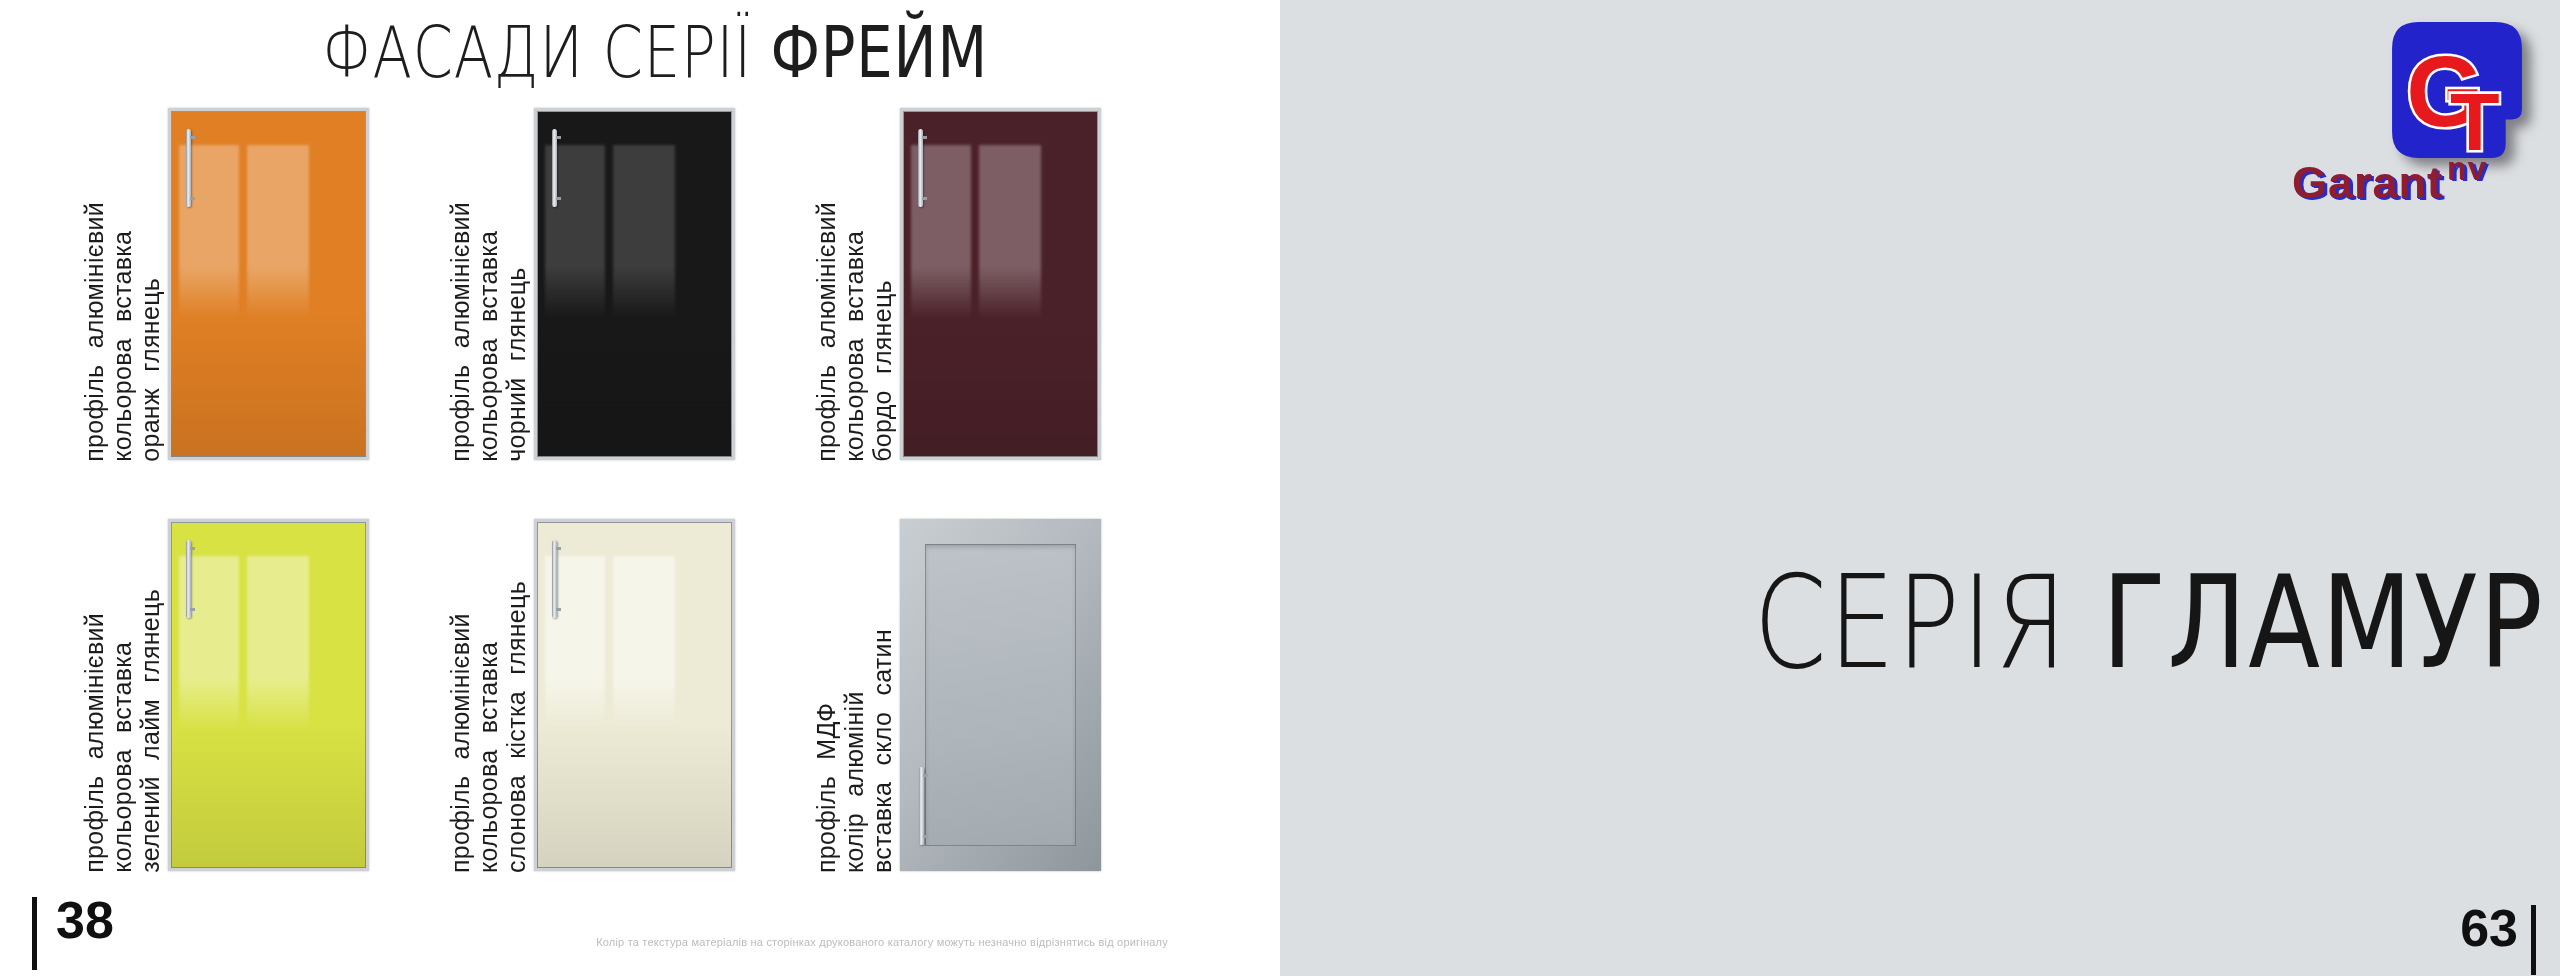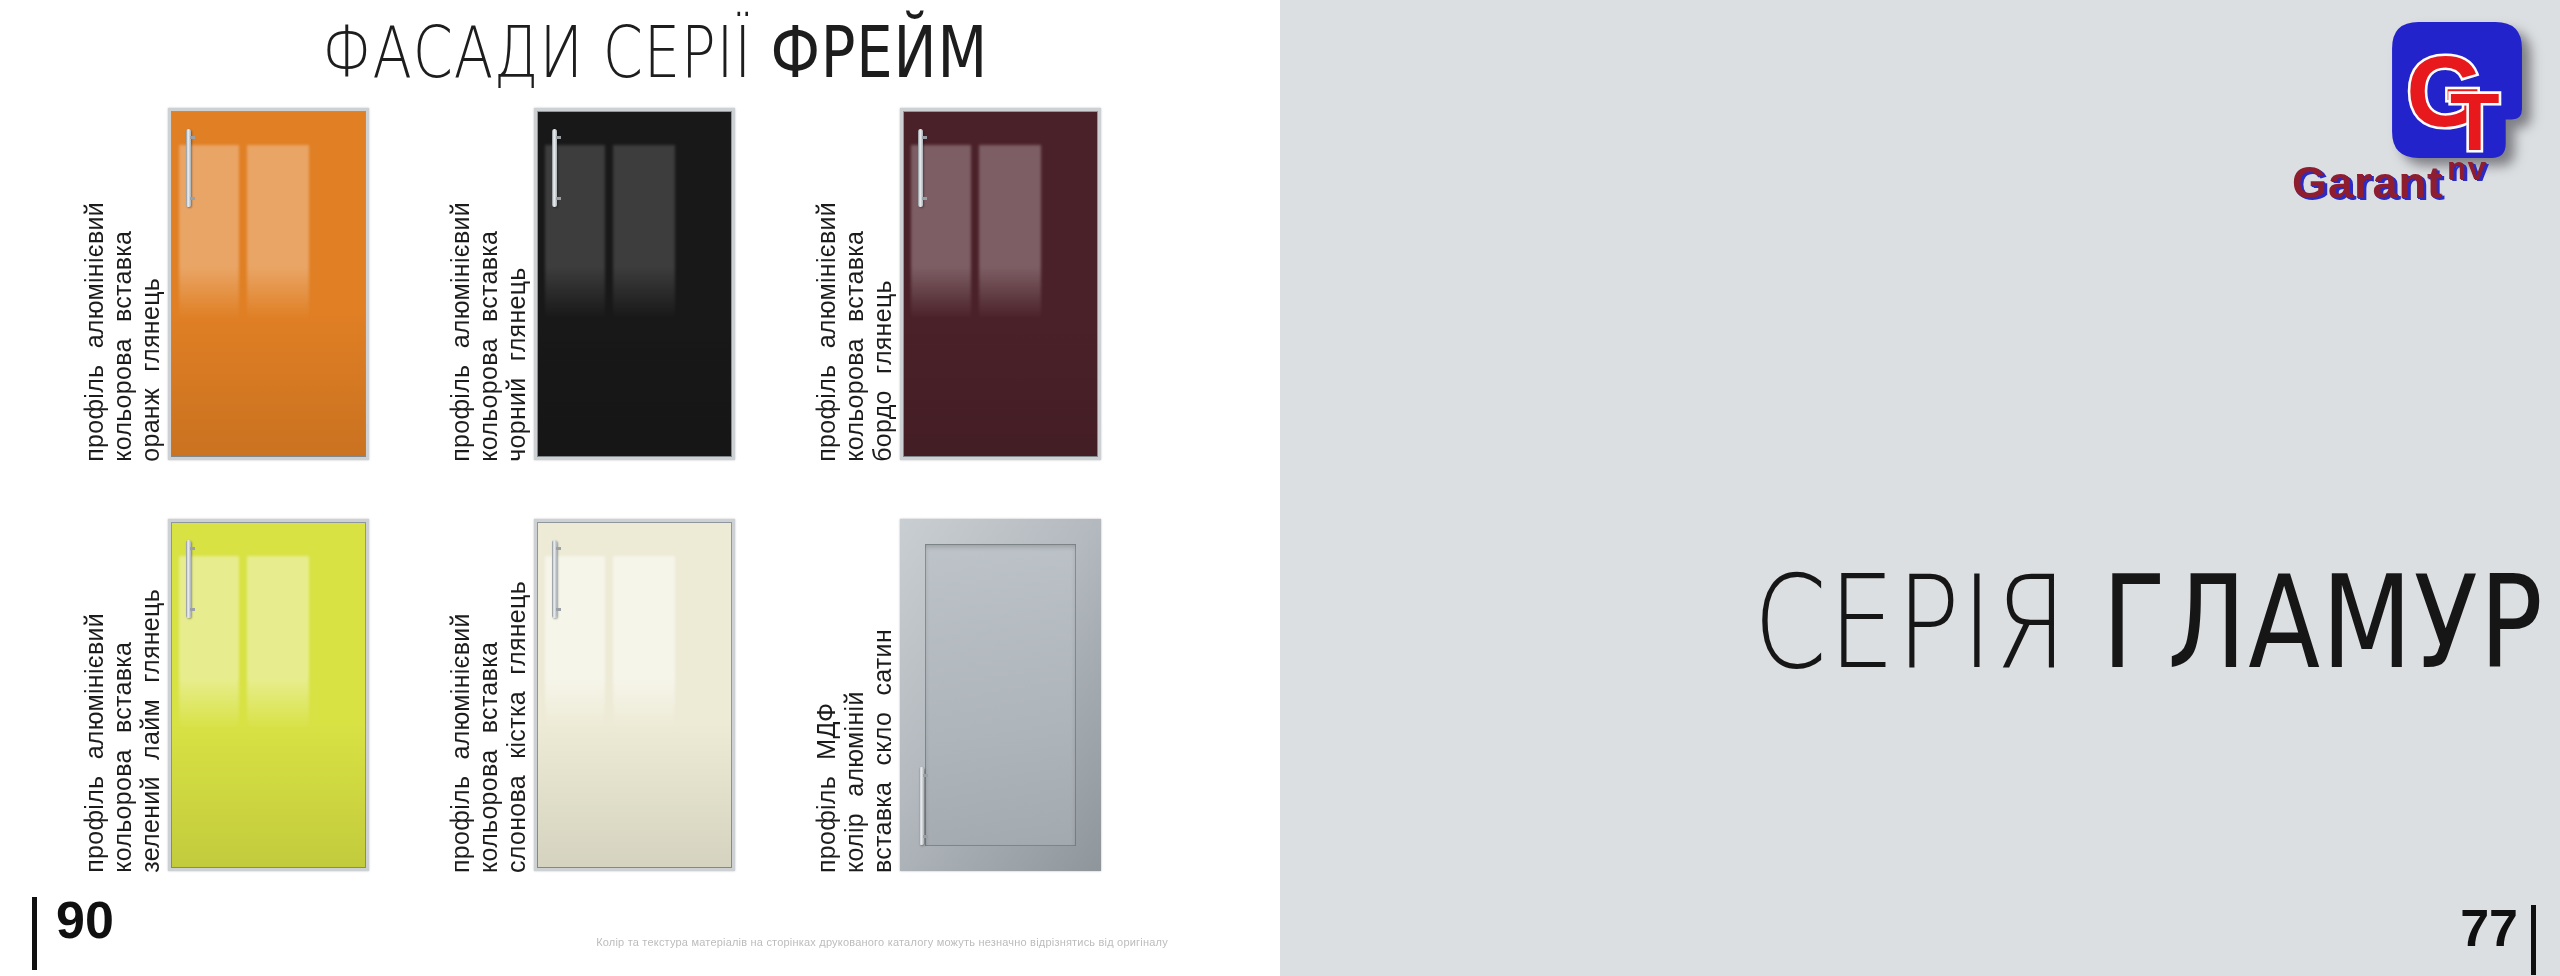--- a/index.html
+++ b/index.html
@@ -137,28 +137,28 @@
     <div>колір  алюміній</div>
     <div>вставка  скло  сатин</div>
   </div>
   <div class="panel">
     <div class="glass"></div>
     <div class="handle"></div>
   </div>
 </div>
 
 <div class="pagebar-left"></div>
-<div class="pagenum-left">90</div>
+<div class="pagenum-left">38</div>
 <div class="disclaimer">Колір та текстура матеріалів на сторінках друкованого каталогу можуть незначно відрізнятись від оригіналу</div>
 
 <div class="rp-title"><span class="thin">СЕРІЯ</span> <span class="strong">ГЛАМУР</span></div>
 
 <div class="logo" style="--square: #2323cc; --letter: #e8191c; --brand: #8e1d30; --bshadow: #2a2ac4;">
   <svg viewBox="0 0 128 136">
     <path d="M26,0 H102 Q128,0 128,26 V86 Q128,96 118,96 H112 V120 Q112,134 98,134 H26 Q0,134 0,108 V26 Q0,0 26,0 Z" style="fill:var(--square,#2323cc)"></path>
     <text x="14" y="102" font-size="98" font-weight="bold" font-family="Liberation Sans, sans-serif" style="fill:var(--letter,#e8191c);stroke:#ffffff;stroke-width:5;paint-order:stroke">G</text>
     <text x="57" y="126" font-size="80" font-weight="bold" font-family="Liberation Sans, sans-serif" style="fill:var(--letter,#e8191c);stroke:#ffffff;stroke-width:5;paint-order:stroke">T</text>
   </svg>
   <div class="brand"><span>Garant</span><span class="sup">nv</span></div>
 </div>
 
-<div class="pagenum-right">77</div>
+<div class="pagenum-right">63</div>
 <div class="pagebar-right"></div>
 
 </body></html>

